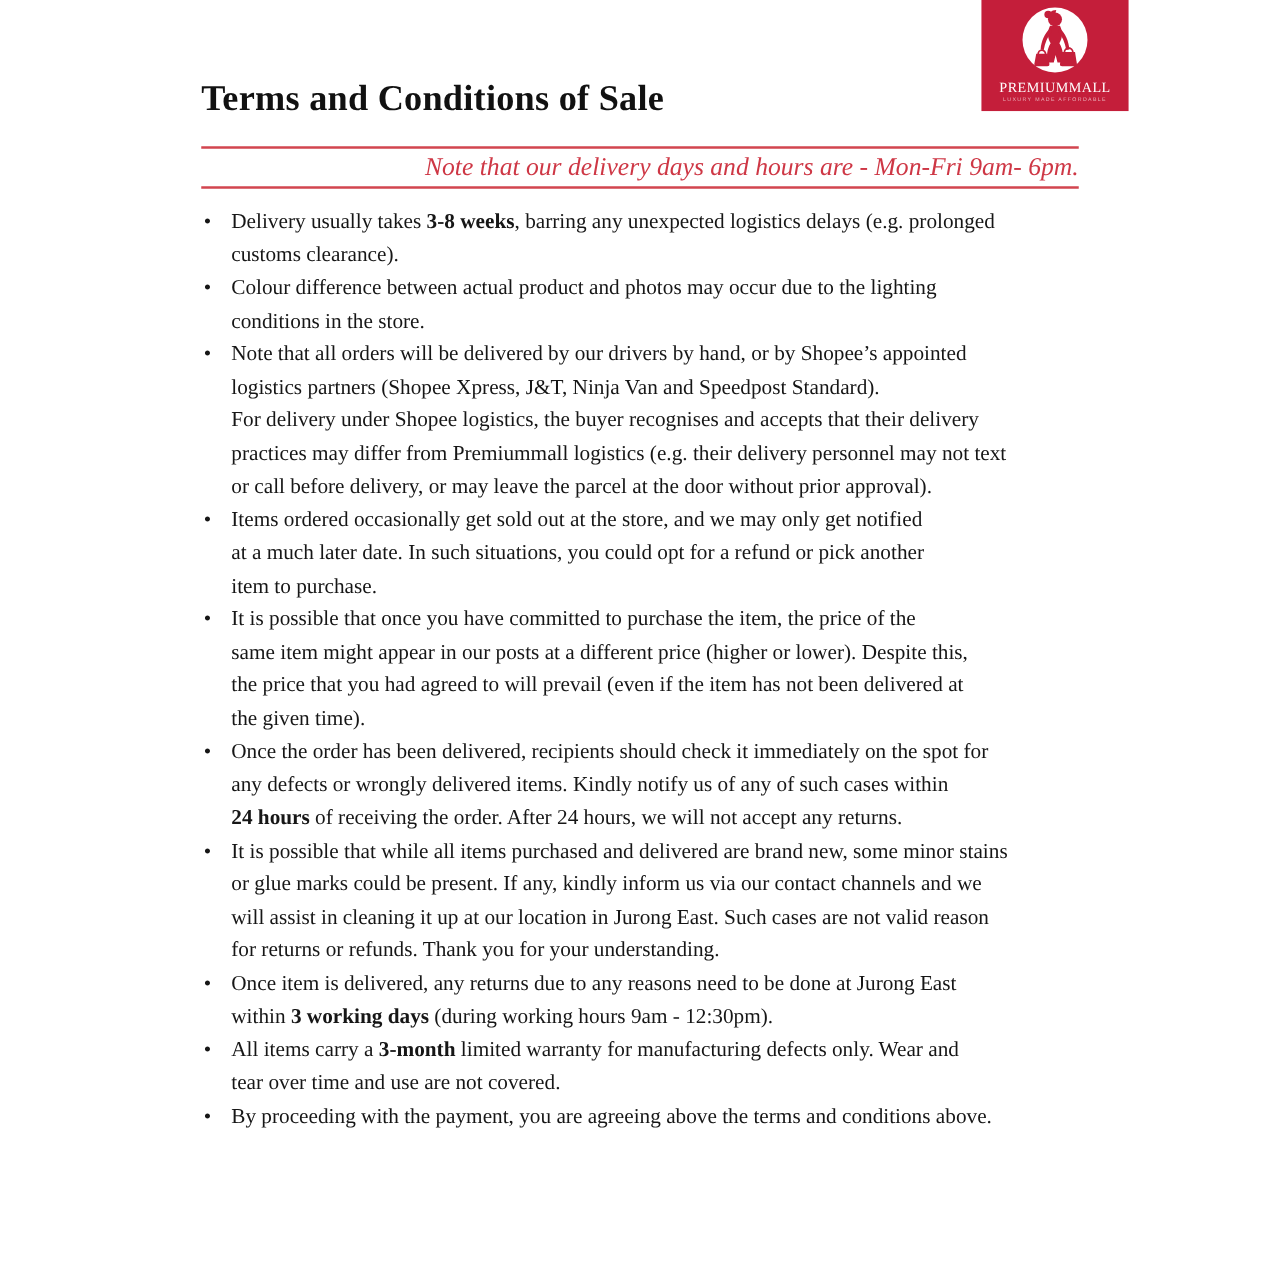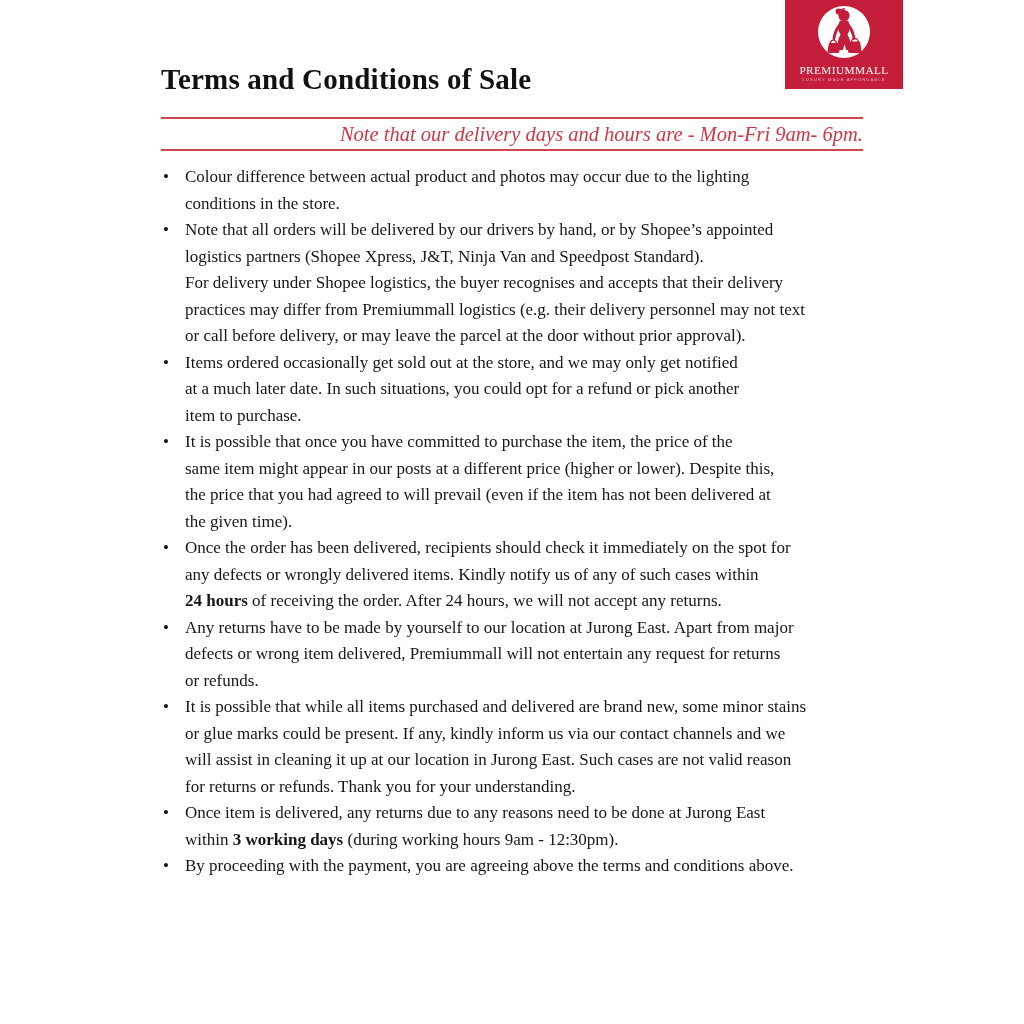--- a/index.html
+++ b/index.html
@@ -109,43 +109,44 @@
   </div>
 
   <div class="content">
     <h1 class="page-title">Terms and Conditions of Sale</h1>
 
     <div class="rule rule-top"></div>
     <div class="delivery-note">Note that our delivery days and hours are - Mon-Fri 9am- 6pm.</div>
     <div class="rule rule-bottom"></div>
 
     <ul class="terms-list">
+        <li><span>Delivery usually takes </span><b>3-8 weeks</b><span>, barring any unexpected logistics delays (e.g. prolonged
+customs clearance).</span></li>
         <li><span>Colour difference between actual product and photos may occur due to the lighting
 conditions in the store.</span></li>
         <li><span>Note that all orders will be delivered by our drivers by hand, or by Shopee’s appointed
 logistics partners (Shopee Xpress, J&amp;T, Ninja Van and Speedpost Standard).
 For delivery under Shopee logistics, the buyer recognises and accepts that their delivery
 practices may differ from Premiummall logistics (e.g. their delivery personnel may not text
 or call before delivery, or may leave the parcel at the door without prior approval).</span></li>
         <li><span>Items ordered occasionally get sold out at the store, and we may only get notified
 at a much later date. In such situations, you could opt for a refund or pick another
 item to purchase.</span></li>
         <li><span>It is possible that once you have committed to purchase the item, the price of the
 same item might appear in our posts at a different price (higher or lower). Despite this,
 the price that you had agreed to will prevail (even if the item has not been delivered at
 the given time).</span></li>
         <li><span>Once the order has been delivered, recipients should check it immediately on the spot for
 any defects or wrongly delivered items. Kindly notify us of any of such cases within
 </span><b>24 hours</b><span> of receiving the order. After 24 hours, we will not accept any returns.</span></li>
-        <li><span>Any returns have to be made by yourself to our location at Jurong East. Apart from major
-defects or wrong item delivered, Premiummall will not entertain any request for returns
-or refunds.</span></li>
         <li><span>It is possible that while all items purchased and delivered are brand new, some minor stains
 or glue marks could be present. If any, kindly inform us via our contact channels and we
 will assist in cleaning it up at our location in Jurong East. Such cases are not valid reason
 for returns or refunds. Thank you for your understanding.</span></li>
         <li><span>Once item is delivered, any returns due to any reasons need to be done at Jurong East
 within </span><b>3 working days</b><span> (during working hours 9am - 12:30pm).</span></li>
+        <li><span>All items carry a </span><b>3-month</b><span> limited warranty for manufacturing defects only. Wear and
+tear over time and use are not covered.</span></li>
         <li><span>By proceeding with the payment, you are agreeing above the terms and conditions above.</span></li>
       </ul>
   </div>
 
 </div>
 
 </body></html>

